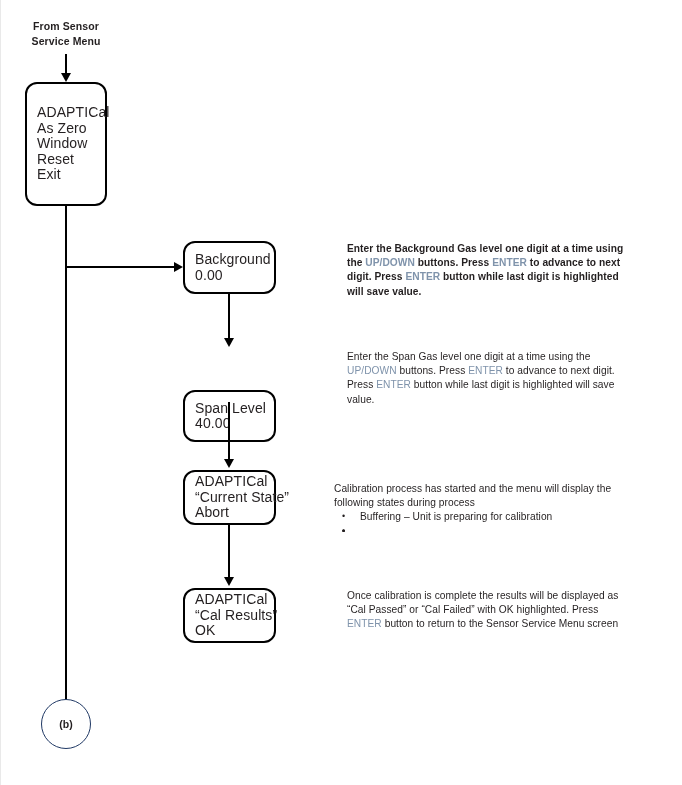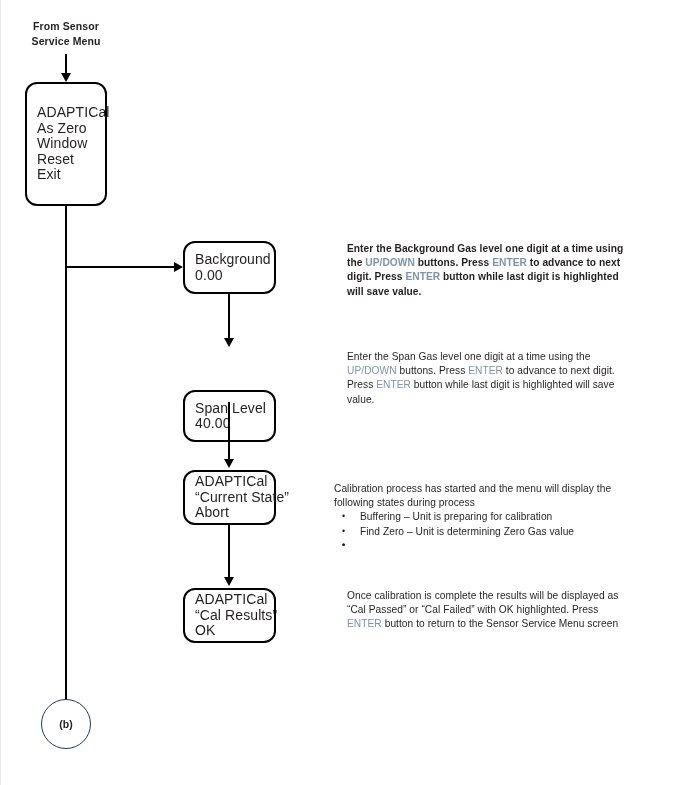--- a/index.html
+++ b/index.html
@@ -190,21 +190,20 @@
 
   <div class="note" style="left:334px; top:446px; width:280px;margin-top:36px;">
     <div>Calibration process has started and the menu will display the following states during process</div>
     <ul>
       <li>
         <span class="bullet">•</span>
         <span>Buffering – Unit is preparing for calibration</span>
       </li>
       <li>
         <span class="bullet">•</span>
-        <span>Find Zero – Unit is determining Zero Gas value</span>
       </li>
       <li>
         <span class="bullet">•</span>
       </li>
       <li>
         <span class="bullet">•</span>
       </li>
     </ul>
   </div>
 

